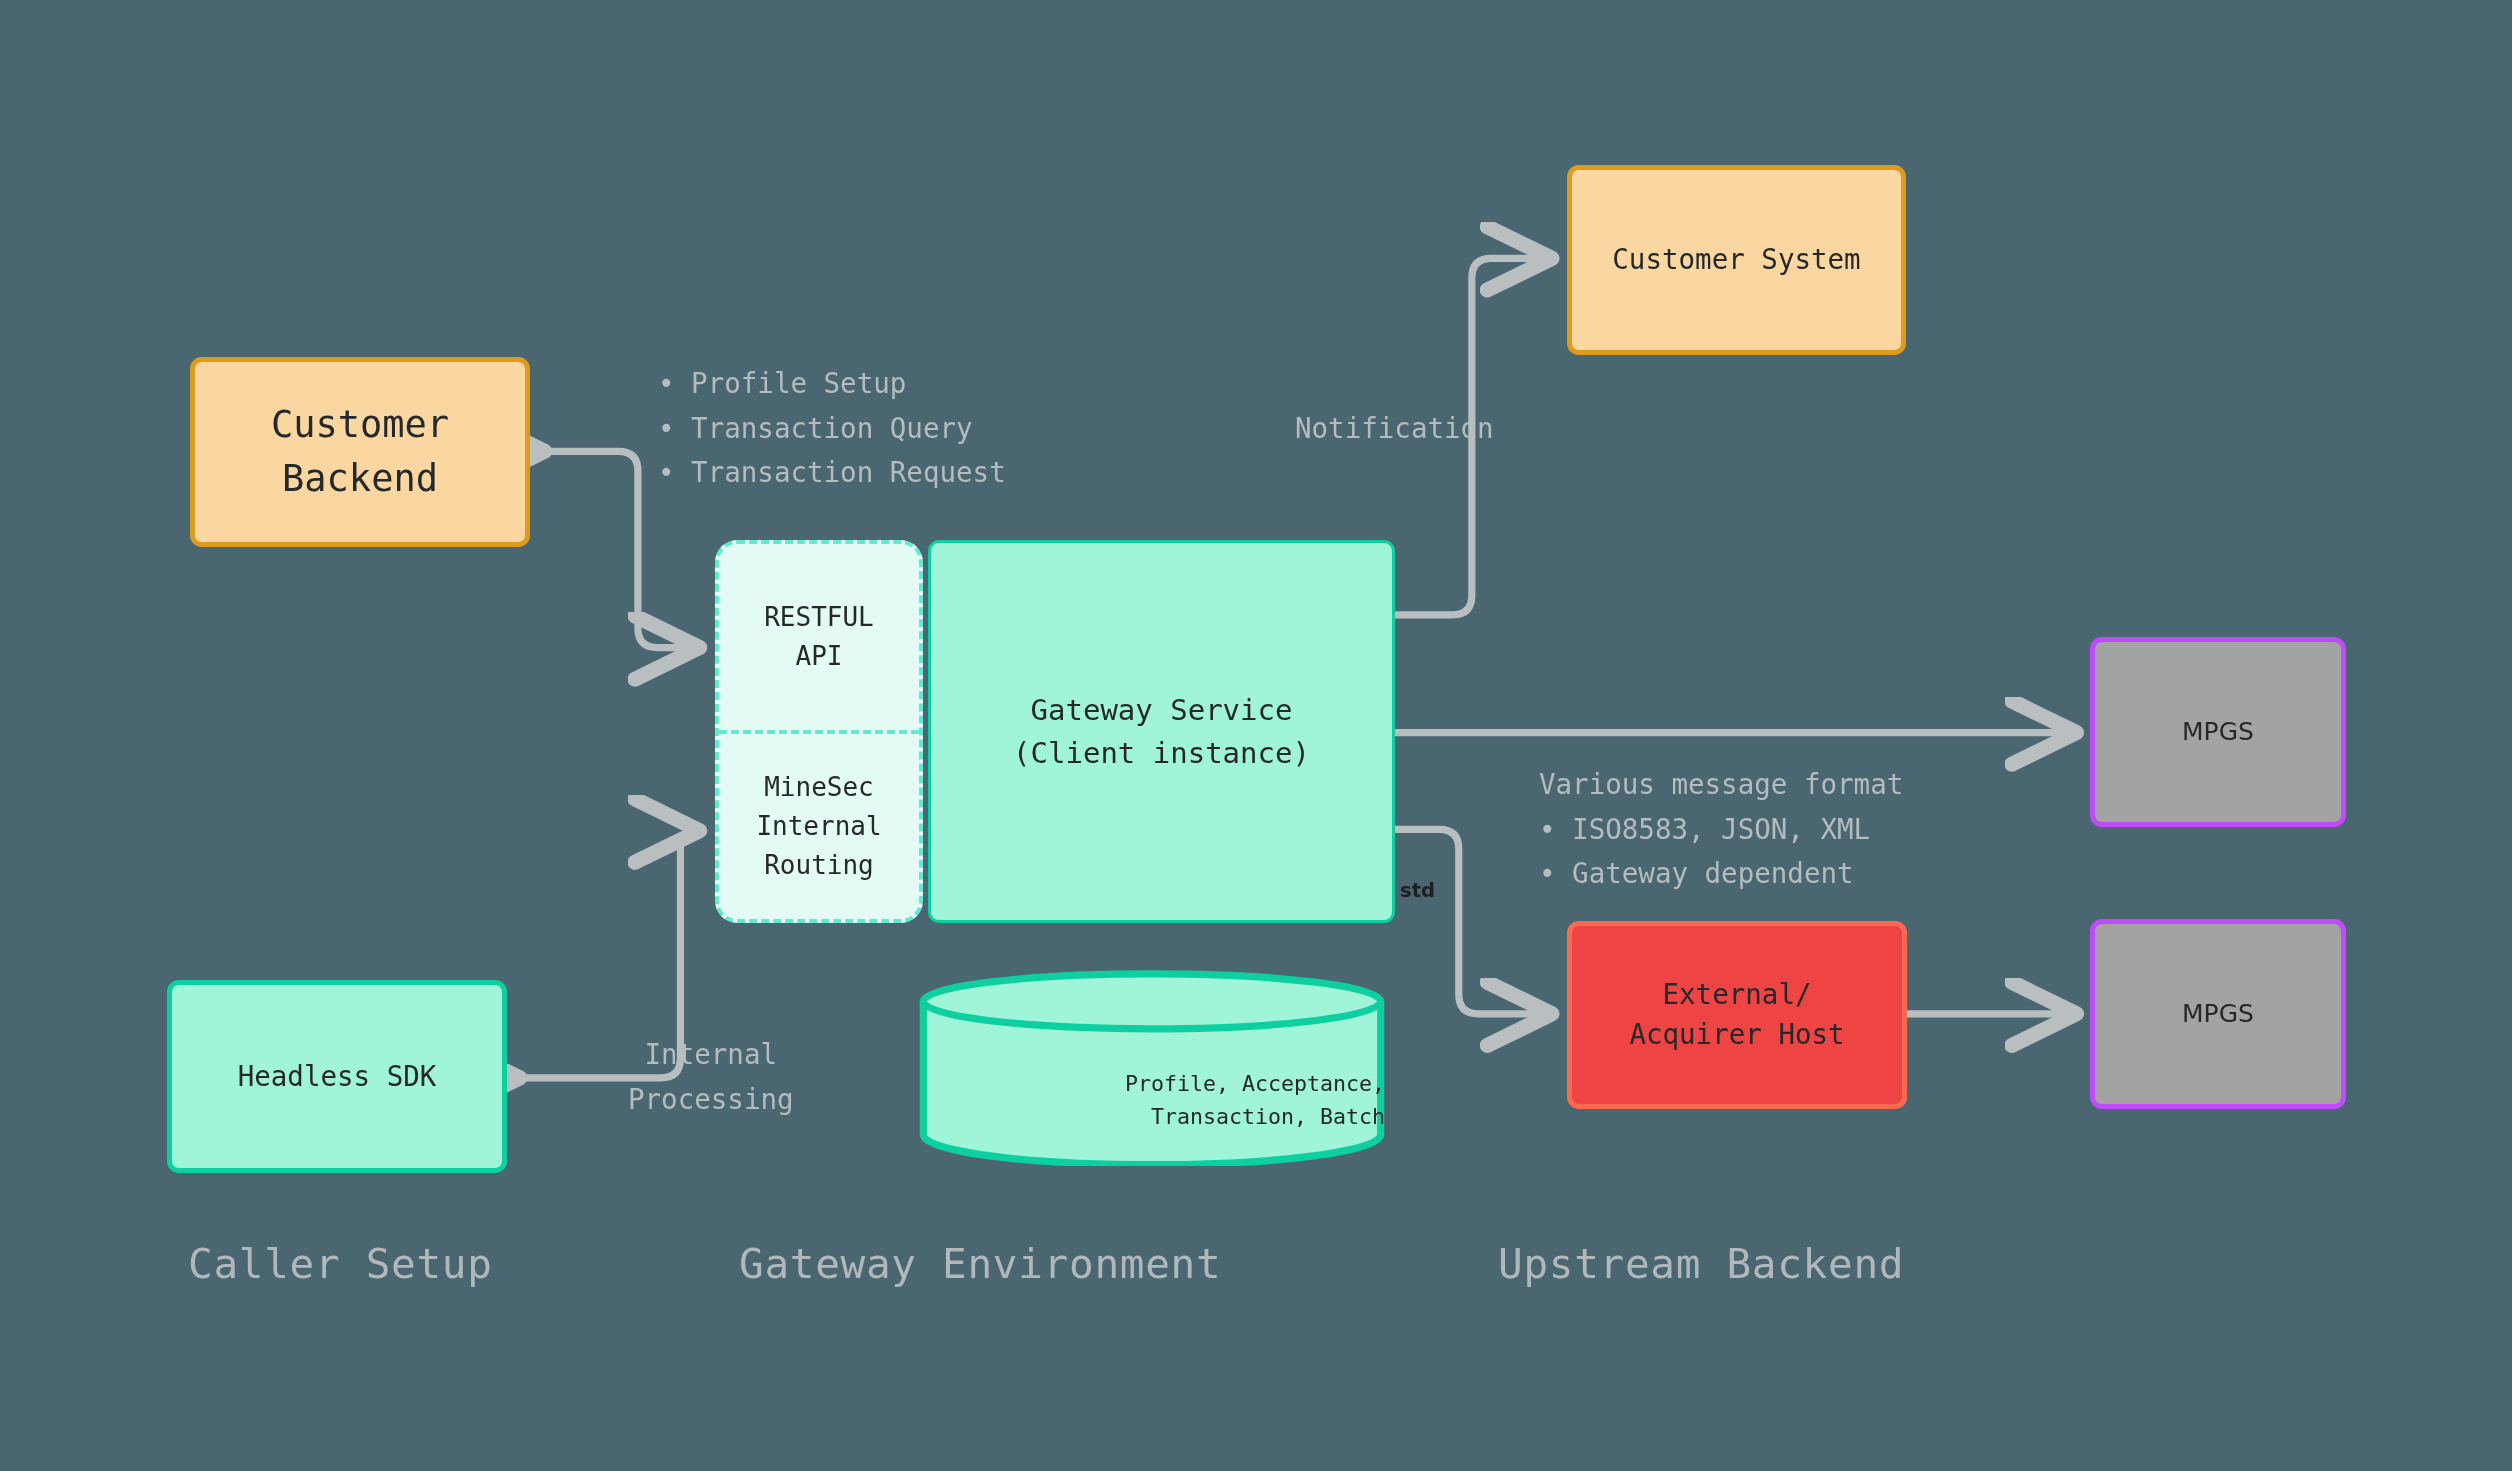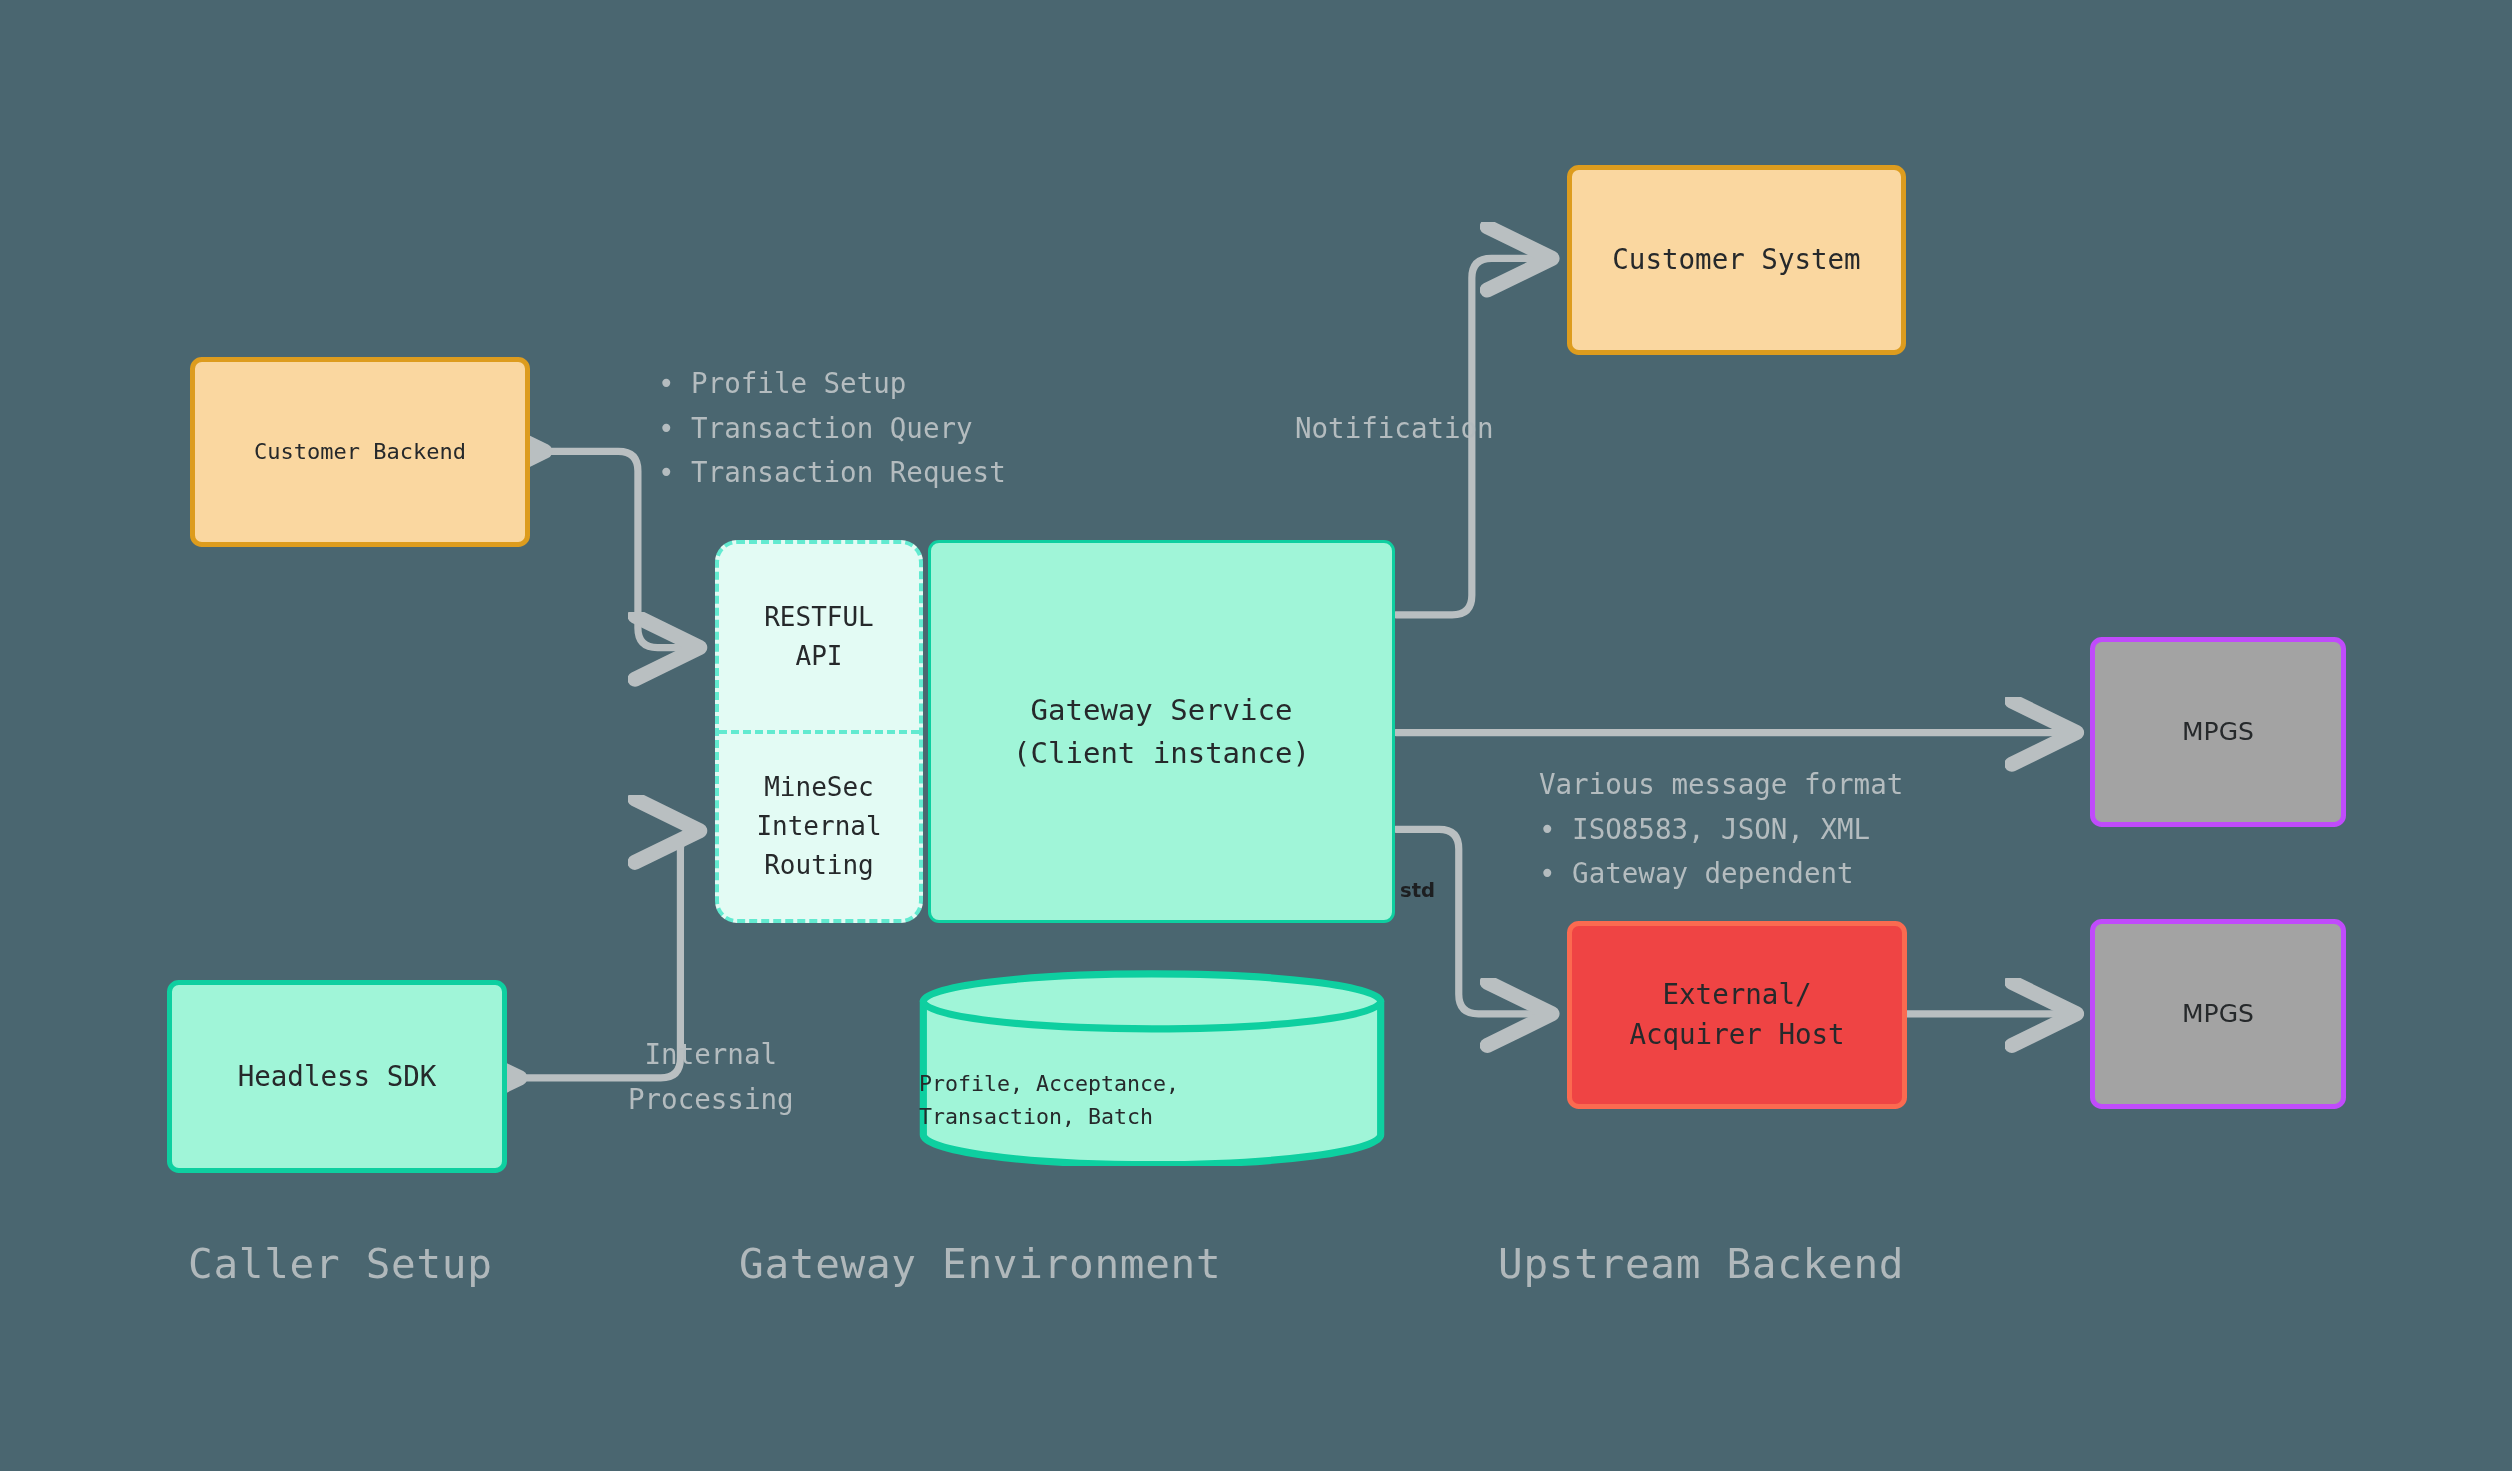--- a/index.html
+++ b/index.html
@@ -114,21 +114,21 @@
     font-weight: normal;
   }
 
   
   .cyl {
     position: absolute;
   }
   .cyl .txt {
     position: absolute;
     left: 0; right: 0;
-    text-align: left;
+    text-align: right;
     color: #26292b;
     font-family: "DejaVu Sans Mono", monospace;
     white-space: pre-line;
     line-height: 1.55;
   }
   svg.arrows {
     position: absolute;
     left: 0; top: 0;
     width: 2512px;
     height: 1471px;
@@ -155,21 +155,21 @@
       <path d="M 2134,940 L 2220,940 Q 2250,940 2250,910 L 2250,425 Q 2250,395 2280,395 L 2378,395" marker-end="url(#ah)"></path>
 
       <path d="M 2134,1120 L 3180,1120" marker-end="url(#ah)"></path>
 
       <path d="M 2134,1268 L 2200,1268 Q 2230,1268 2230,1298 L 2230,1520 Q 2230,1550 2260,1550 L 2378,1550" marker-end="url(#ah)"></path>
 
       <path d="M 2915,1550 L 3180,1550" marker-end="url(#ah)"></path>
     </g>
   </svg>
 
-  <div class="node box-orange" style="left:190px; top:357px; width:340px; height:190px; font-size:22px;">Customer Backend</div>
+  <div class="node box-orange" style="left:190px; top:357px; width:340px; height:190px; font-size:37px;">Customer Backend</div>
 
   <div class="node box-mint" style="left:167px; top:980px; width:340px; height:193px; font-size:27.5px;">Headless SDK</div>
 
   <div class="node box-orange" style="left:1567px; top:165px; width:339px; height:190px; font-size:27.5px;">Customer System</div>
 
   <div class="dashed-wrap" style="left:715px; top:540px; width:208px; height:383px;">
     <div class="dashed-cell top" style="font-size:26px;">RESTFUL
 API</div>
     <div class="dashed-cell" style="font-size:26px;">MineSec
 Internal

